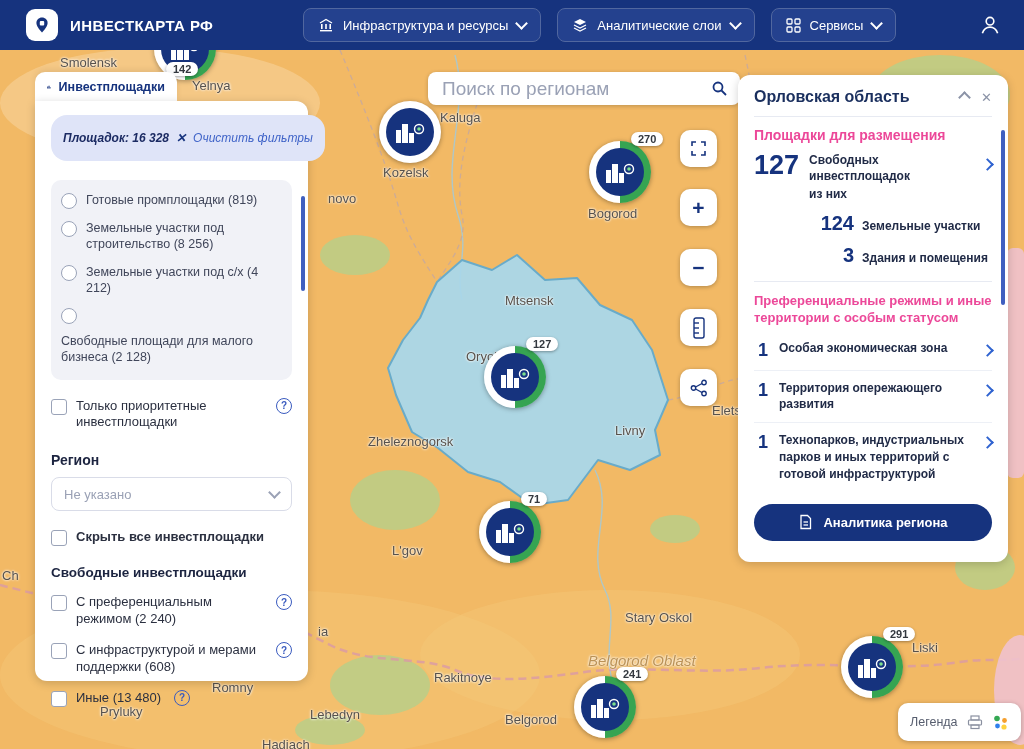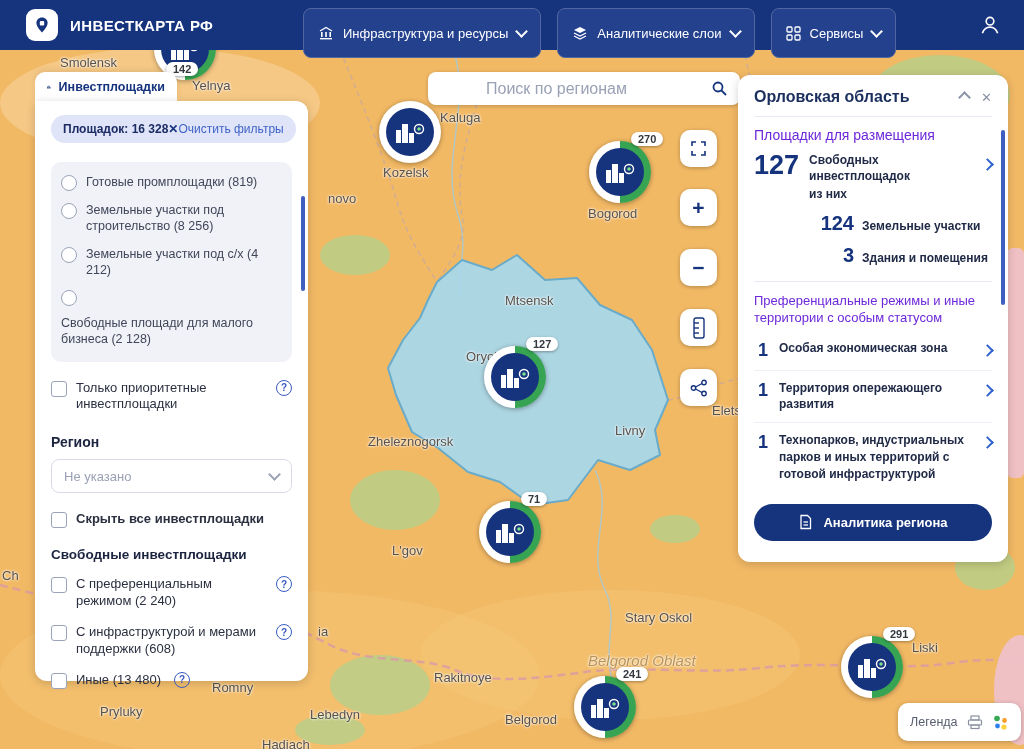--- a/index.html
+++ b/index.html
@@ -29,55 +29,55 @@
   .cluster-badge.low{top:44px;left:12px;}
 
   
   .topbar{position:absolute;left:0;top:0;width:1024px;height:50px;background:#16337e;
           z-index:30;display:flex;align-items:center;}
   .logo{display:flex;align-items:center;gap:12px;margin-left:26px;cursor:pointer;}
   .logo-tile{width:32px;height:32px;background:#fff;border-radius:9px;
              display:flex;align-items:center;justify-content:center;}
   .logo-text{color:#fff;font-weight:700;font-size:15px;letter-spacing:.4px;}
   .topnav{position:absolute;left:303px;top:8px;display:flex;gap:16px;}
-  .navbtn{height:50px;background:#24418e;border:1px solid #51679f;border-radius:8px;
+  .navbtn{height:34px;background:#24418e;border:1px solid #51679f;border-radius:8px;
           color:#fff;font-size:13px;display:flex;align-items:center;gap:9px;
           padding:0 14px;cursor:pointer;font-family:inherit;}
   .profile{position:absolute;right:22px;top:13px;cursor:pointer;}
 
   .chev{display:inline-block;width:7px;height:7px;border-right:2px solid currentColor;
         border-bottom:2px solid currentColor;}
   .chev.down{transform:rotate(45deg);margin-top:-3px;}
   .chev.right{transform:rotate(-45deg);}
   .chev.up{transform:rotate(-135deg);margin-top:3px;}
 
   
   .search{position:absolute;left:428px;top:72px;width:288px;height:33px;background:#fff;
           border-radius:8px;box-shadow:0 1px 4px rgba(0,0,0,.22);z-index:15;
           display:flex;align-items:center;padding:0 12px;gap:8px;}
-  .search input{flex:1;border:none;outline:none;font-size:16px;color:#333;
-                font-family:inherit;background:transparent;margin-left:44px;}
+  .search input{flex:1;border:none;outline:none;font-size:19px;color:#333;
+                font-family:inherit;background:transparent;}
   .search input::placeholder{color:#9aa1b5;}
 
   
   .ctrl{position:absolute;left:680px;width:37px;height:37px;background:#fff;border-radius:10px;
         box-shadow:0 1px 4px rgba(0,0,0,.28);display:flex;align-items:center;
         justify-content:center;color:#16337e;z-index:15;cursor:pointer;
         font-size:21px;font-weight:700;border:none;font-family:inherit;}
 
   
   .left-wrap{position:absolute;left:35px;top:72px;width:273px;z-index:20;}
   .tab{width:118px;height:29px;background:#fff;border-radius:10px 10px 0 0;
        display:flex;align-items:center;gap:8px;padding:0 12px;color:#16337e;
        font-weight:700;font-size:12.5px;cursor:pointer;box-shadow:0 -2px 6px rgba(0,0,0,.08);}
   .lpanel{position:relative;width:273px;height:580px;background:#fff;
           border-radius:0 12px 12px 12px;box-shadow:0 2px 10px rgba(0,0,0,.18);
           padding:14px 16px;box-sizing:border-box;}
-  .pill{display:flex;align-items:center;background:#dfe4f8;border-radius:16px;
-        height:28px;padding:0 12px;font-size:12px;width:fit-content;}
+  .pill{display:flex;align-items:center;gap:7px;background:#dfe4f8;border-radius:16px;
+        height:46px;padding:0 12px;font-size:12px;width:fit-content;font-style:italic;}
   .pill .count{font-weight:700;color:#1c2b63;white-space:nowrap;}
   .pill .x{color:#16337e;font-weight:700;cursor:pointer;}
   .pill .clear{color:#3f63c8;cursor:pointer;white-space:nowrap;}
   .graybox{background:#f1f2f7;border-radius:10px;padding:12px 10px;margin-top:19px;}
   .radiorow{display:flex;gap:9px;margin-bottom:11px;font-size:12.5px;color:#40465a;
             line-height:1.3;cursor:pointer;}
   .radiorow:last-child{margin-bottom:2px;flex-direction:column;}
   .radio{width:14px;height:14px;border:1.5px solid #9aa3b8;border-radius:50%;
          flex:0 0 14px;background:#fff;margin-top:1px;}
   .checkbox{width:14px;height:14px;border:1.5px solid #9aa3b8;border-radius:3px;
@@ -98,21 +98,21 @@
             border-radius:2px;cursor:grab;}
 
   
   .rpanel{position:absolute;left:738px;top:75px;width:270px;height:487px;background:#fff;
           border-radius:12px;box-shadow:0 2px 10px rgba(0,0,0,.18);z-index:20;
           padding:13px 16px;box-sizing:border-box;}
   .rp-head{display:flex;align-items:center;}
   .rp-title{font-size:16px;font-weight:700;color:#1a2f5e;margin:0;flex:1;}
   .rp-ico{color:#8b93a7;cursor:pointer;margin-left:12px;font-size:13px;line-height:1;}
   .rp-div{height:1px;background:#e7eaf2;margin:10px 0;}
-  .rp-h3{font-size:14px;font-weight:400;color:#6d28d9;margin:2px 0 0;}
+  .rp-h3{font-size:14px;font-weight:700;color:#ec4899;margin:2px 0 0;}
   .rp-h3.pref{font-size:13px;line-height:1.35;}
   .stat-main{display:flex;gap:10px;margin:9px 0 2px;cursor:pointer;}
   .stat-big{font-size:27px;font-weight:700;color:#16337e;line-height:1;}
   .stat-text{font-size:12px;font-weight:700;color:#212b47;line-height:1.35;
              display:flex;flex-direction:column;}
   .stat-sub{margin-top:2px;}
   .stat-main .chev{color:#2f63d0;margin-left:auto;margin-top:8px;flex:0 0 7px;}
   .stat-row{display:flex;gap:8px;margin:9px 0 0 58px;align-items:baseline;cursor:pointer;}
   .stat-mid{font-size:20px;font-weight:700;color:#16337e;width:42px;text-align:right;}
   .stat-lbl{font-size:12px;font-weight:700;color:#212b47;}

